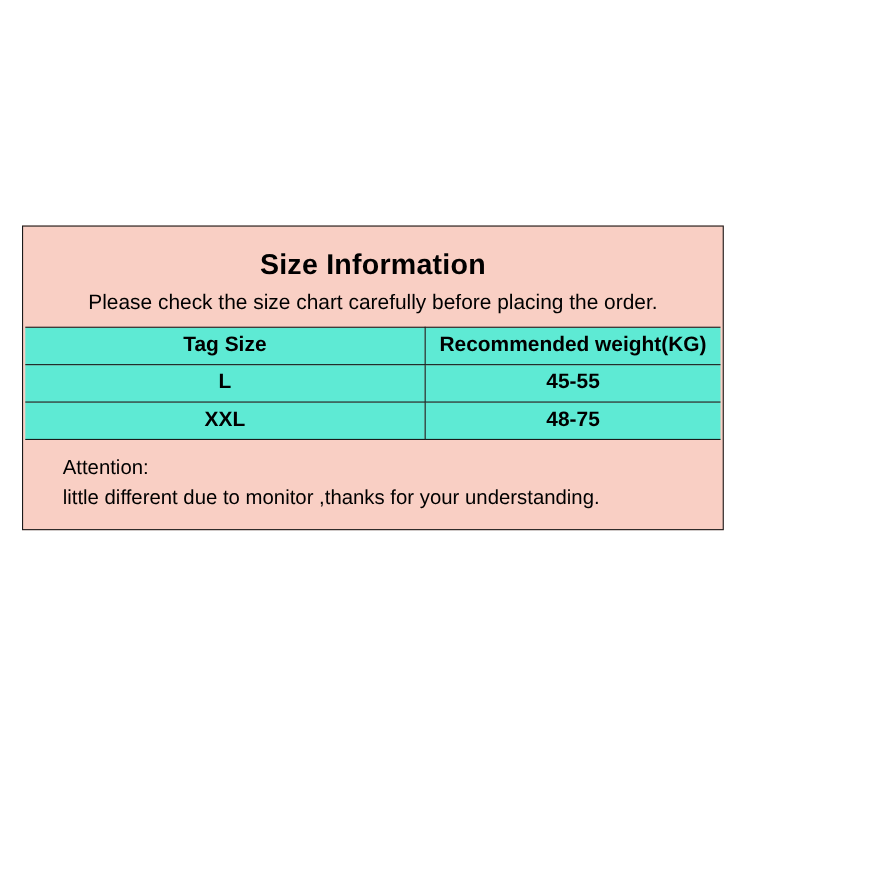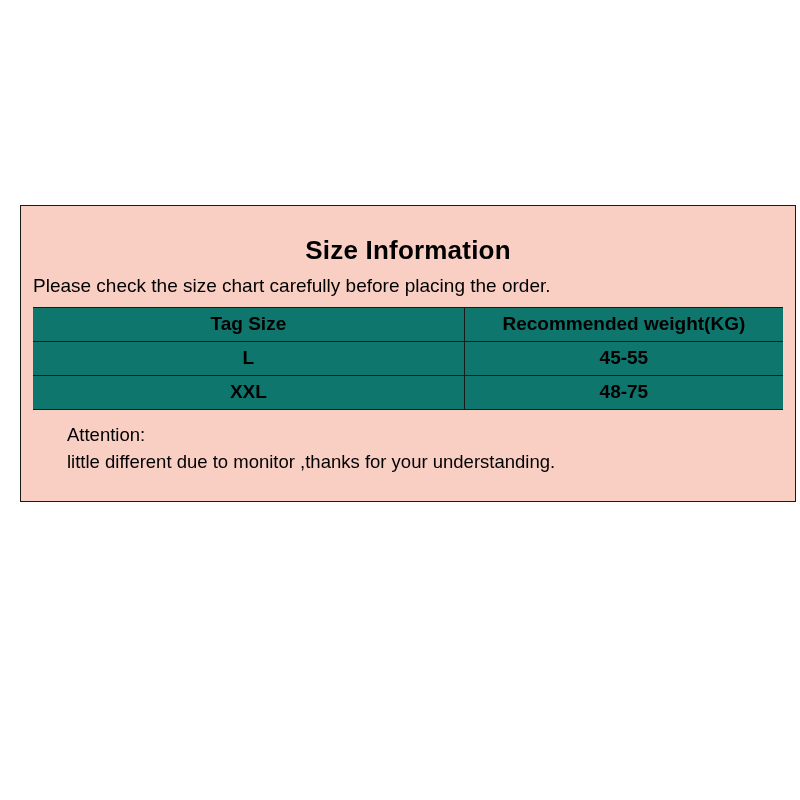--- a/index.html
+++ b/index.html
@@ -17,35 +17,36 @@
   #page {
     position: relative;
     width: 800px;
     height: 800px;
     background: #ffffff;
   }
   .size-card {
     position: absolute;
     left: 20px;
     top: 205px;
-    width: 776px;
+    width: 638px;
     background: #f9cfc4;
     border: 1px solid #1a1a1a;
     box-sizing: border-box;
-    padding: 12px;
+    padding: 2px;
   }
   .card-title {
     text-align: center;
     font-size: 26px;
     font-weight: bold;
     letter-spacing: 0.2px;
     padding: 18px 0 6px 0;
     line-height: 1.1;
   }
   .card-subtitle {
+    text-align: center;
     font-size: 19px;
     font-weight: normal;
     padding: 4px 0 10px 0;
     line-height: 1.2;
   }
   table.size-table {
     width: 100%;
     border-collapse: collapse;
     table-layout: fixed;
     font-size: 19px;
@@ -53,21 +54,21 @@
   table.size-table th,
   table.size-table td {
     border-top: 1px solid #1a1a1a;
     border-bottom: 1px solid #1a1a1a;
     border-left: none;
     border-right: 1px solid #1a1a1a;
     text-align: center;
     font-weight: bold;
     padding: 3px 0 4px 0;
     height: 26px;
-    background: #0f766e;
+    background: #5eead4;
   }
   table.size-table th:last-child,
   table.size-table td:last-child {
     border-right: none;
   }
   table.size-table col.col-tag { width: 57.5%; }
   table.size-table col.col-weight { width: 42.5%; }
   table.size-table td.weight-cell,
   table.size-table th.weight-head {
     font-weight: bold;

